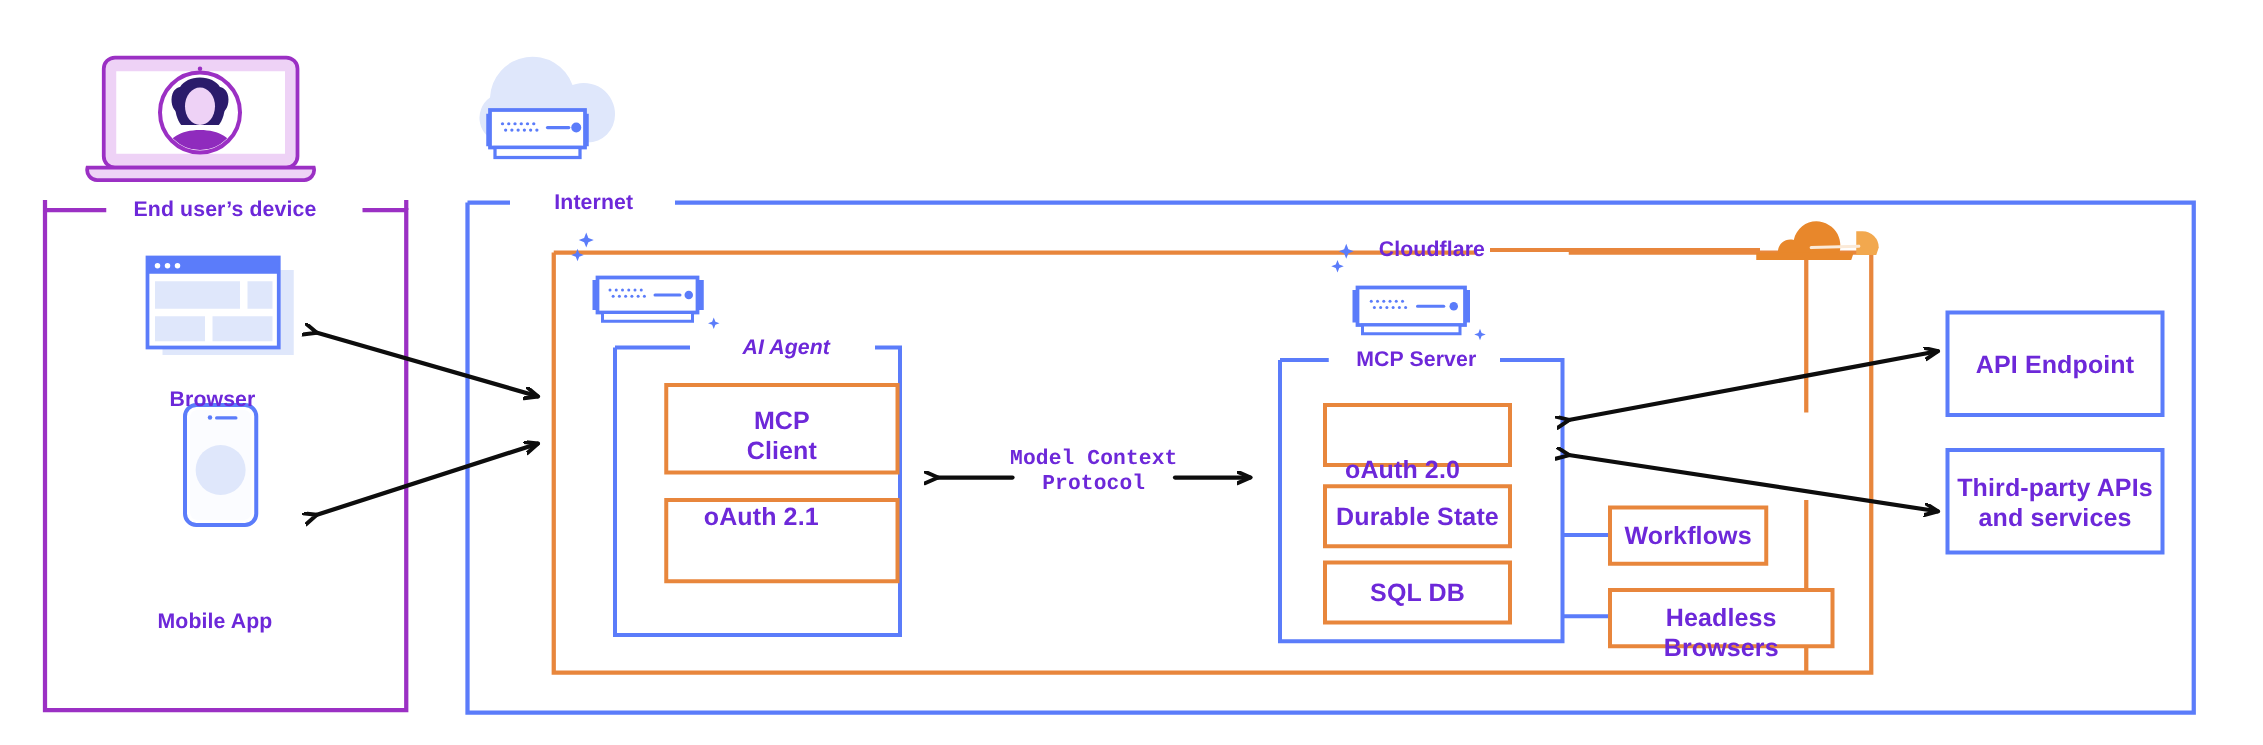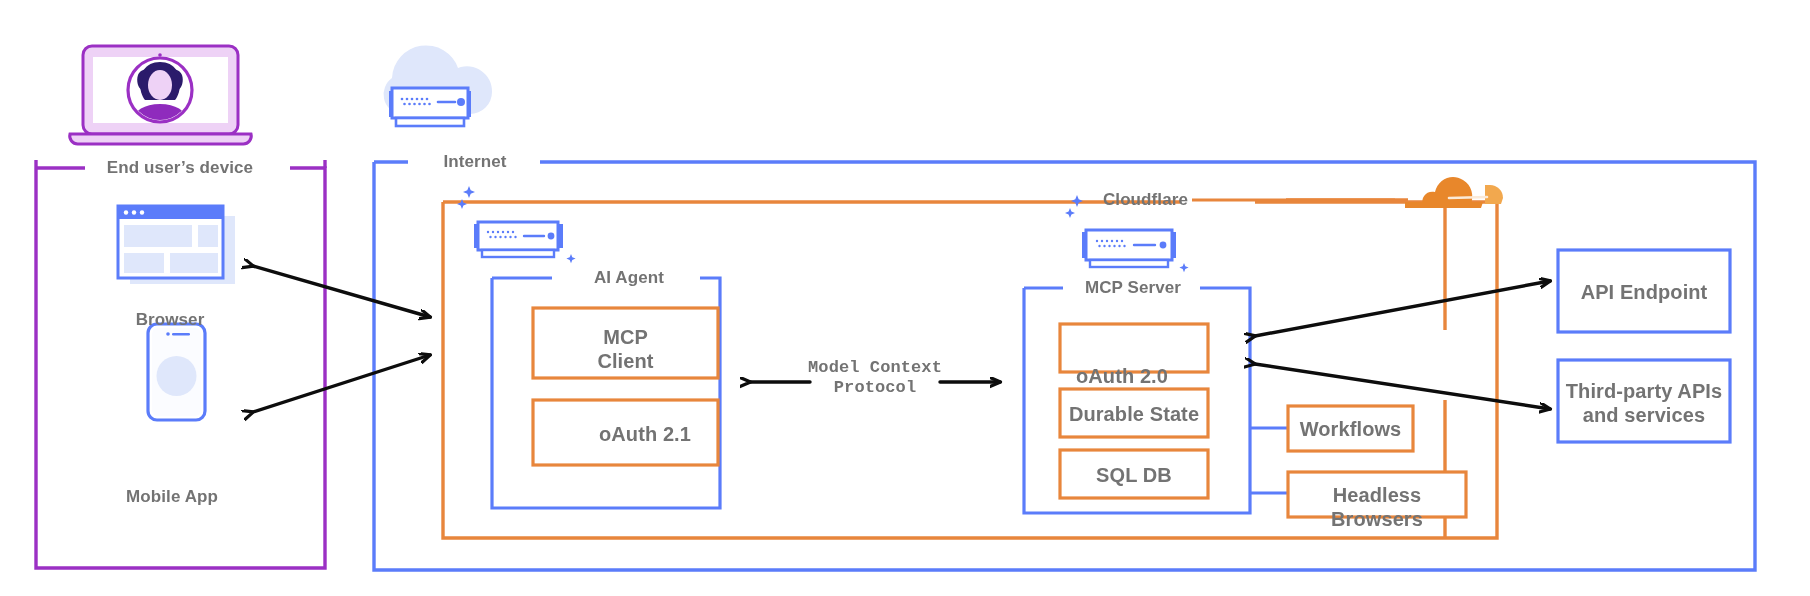--- a/index.html
+++ b/index.html
@@ -1,18 +1,18 @@
 <!DOCTYPE html>
 <html><head>
 <meta charset="utf-8">
 <style>
   html,body{margin:0;padding:0;background:#ffffff;}
   body{font-family:"Liberation Sans","DejaVu Sans",sans-serif;}
   #stage{position:relative;width:1810px;height:596px;background:#fff;overflow:hidden;}
-  .lbl{position:absolute;font-weight:bold;color:#737373;letter-spacing:.1px;text-align:center;line-height:1.18;}
+  .lbl{position:absolute;font-weight:bold;color:#6d28d9;letter-spacing:.1px;text-align:center;line-height:1.18;}
   .zone-label{font-size:17px;}
   .node-label{font-size:17px;}
   .box-label{font-size:20px;}
   .svgroot{position:absolute;left:0;top:0;width:1810px;height:596px;overflow:visible;}
 </style>
 </head>
 <body>
 
 <div id="stage">
 
@@ -218,28 +218,28 @@
     </g>
   </svg>
 
   <div class="lbl zone-label" style="left:90px;top:158px;width:180px;">End user’s device</div>
   <div class="lbl zone-label" style="left:412px;top:152px;width:126px;">Internet</div>
   <div class="lbl zone-label" style="left:1062px;top:190px;width:126px;text-align:right;">Cloudflare</div>
 
   <div class="lbl node-label" style="left:110px;top:310px;width:120px;">Browser</div>
   <div class="lbl node-label" style="left:112px;top:487px;width:120px;">Mobile App</div>
 
-  <div class="lbl node-label" style="left:556px;top:268px;width:146px;">AI Agent</div>
+  <div class="lbl node-label" style="left:556px;top:268px;width:146px;font-style:italic;">AI Agent</div>
   <div class="lbl node-label" style="left:1065px;top:278px;width:136px;">MCP Server</div>
 
   <div class="lbl box-label" style="left:533px;top:326px;width:185px;">
     <span>MCP</span><br>
     <span>Client</span>
   </div>
-  <div class="lbl box-label" style="left:533px;top:423px;width:152px;margin-left:36px;">oAuth 2.1</div>
+  <div class="lbl box-label" style="left:533px;top:403px;width:152px;">oAuth 2.1</div>
 
   <div class="lbl box-label" style="left:1060px;top:338px;width:124px;margin-top:27px;">oAuth 2.0</div>
   <div class="lbl box-label" style="left:1060px;top:403px;width:148px;">Durable State</div>
   <div class="lbl box-label" style="left:1060px;top:464px;width:148px;">SQL DB</div>
 
   <div class="lbl box-label" style="left:1288px;top:418px;width:125px;">Workflows</div>
   <div class="lbl box-label" style="left:1288px;top:484px;width:178px;">Headless Browsers</div>
 
   <div class="lbl box-label" style="left:1558px;top:281px;width:172px;">API Endpoint</div>
   <div class="lbl box-label" style="left:1558px;top:380px;width:172px;">

